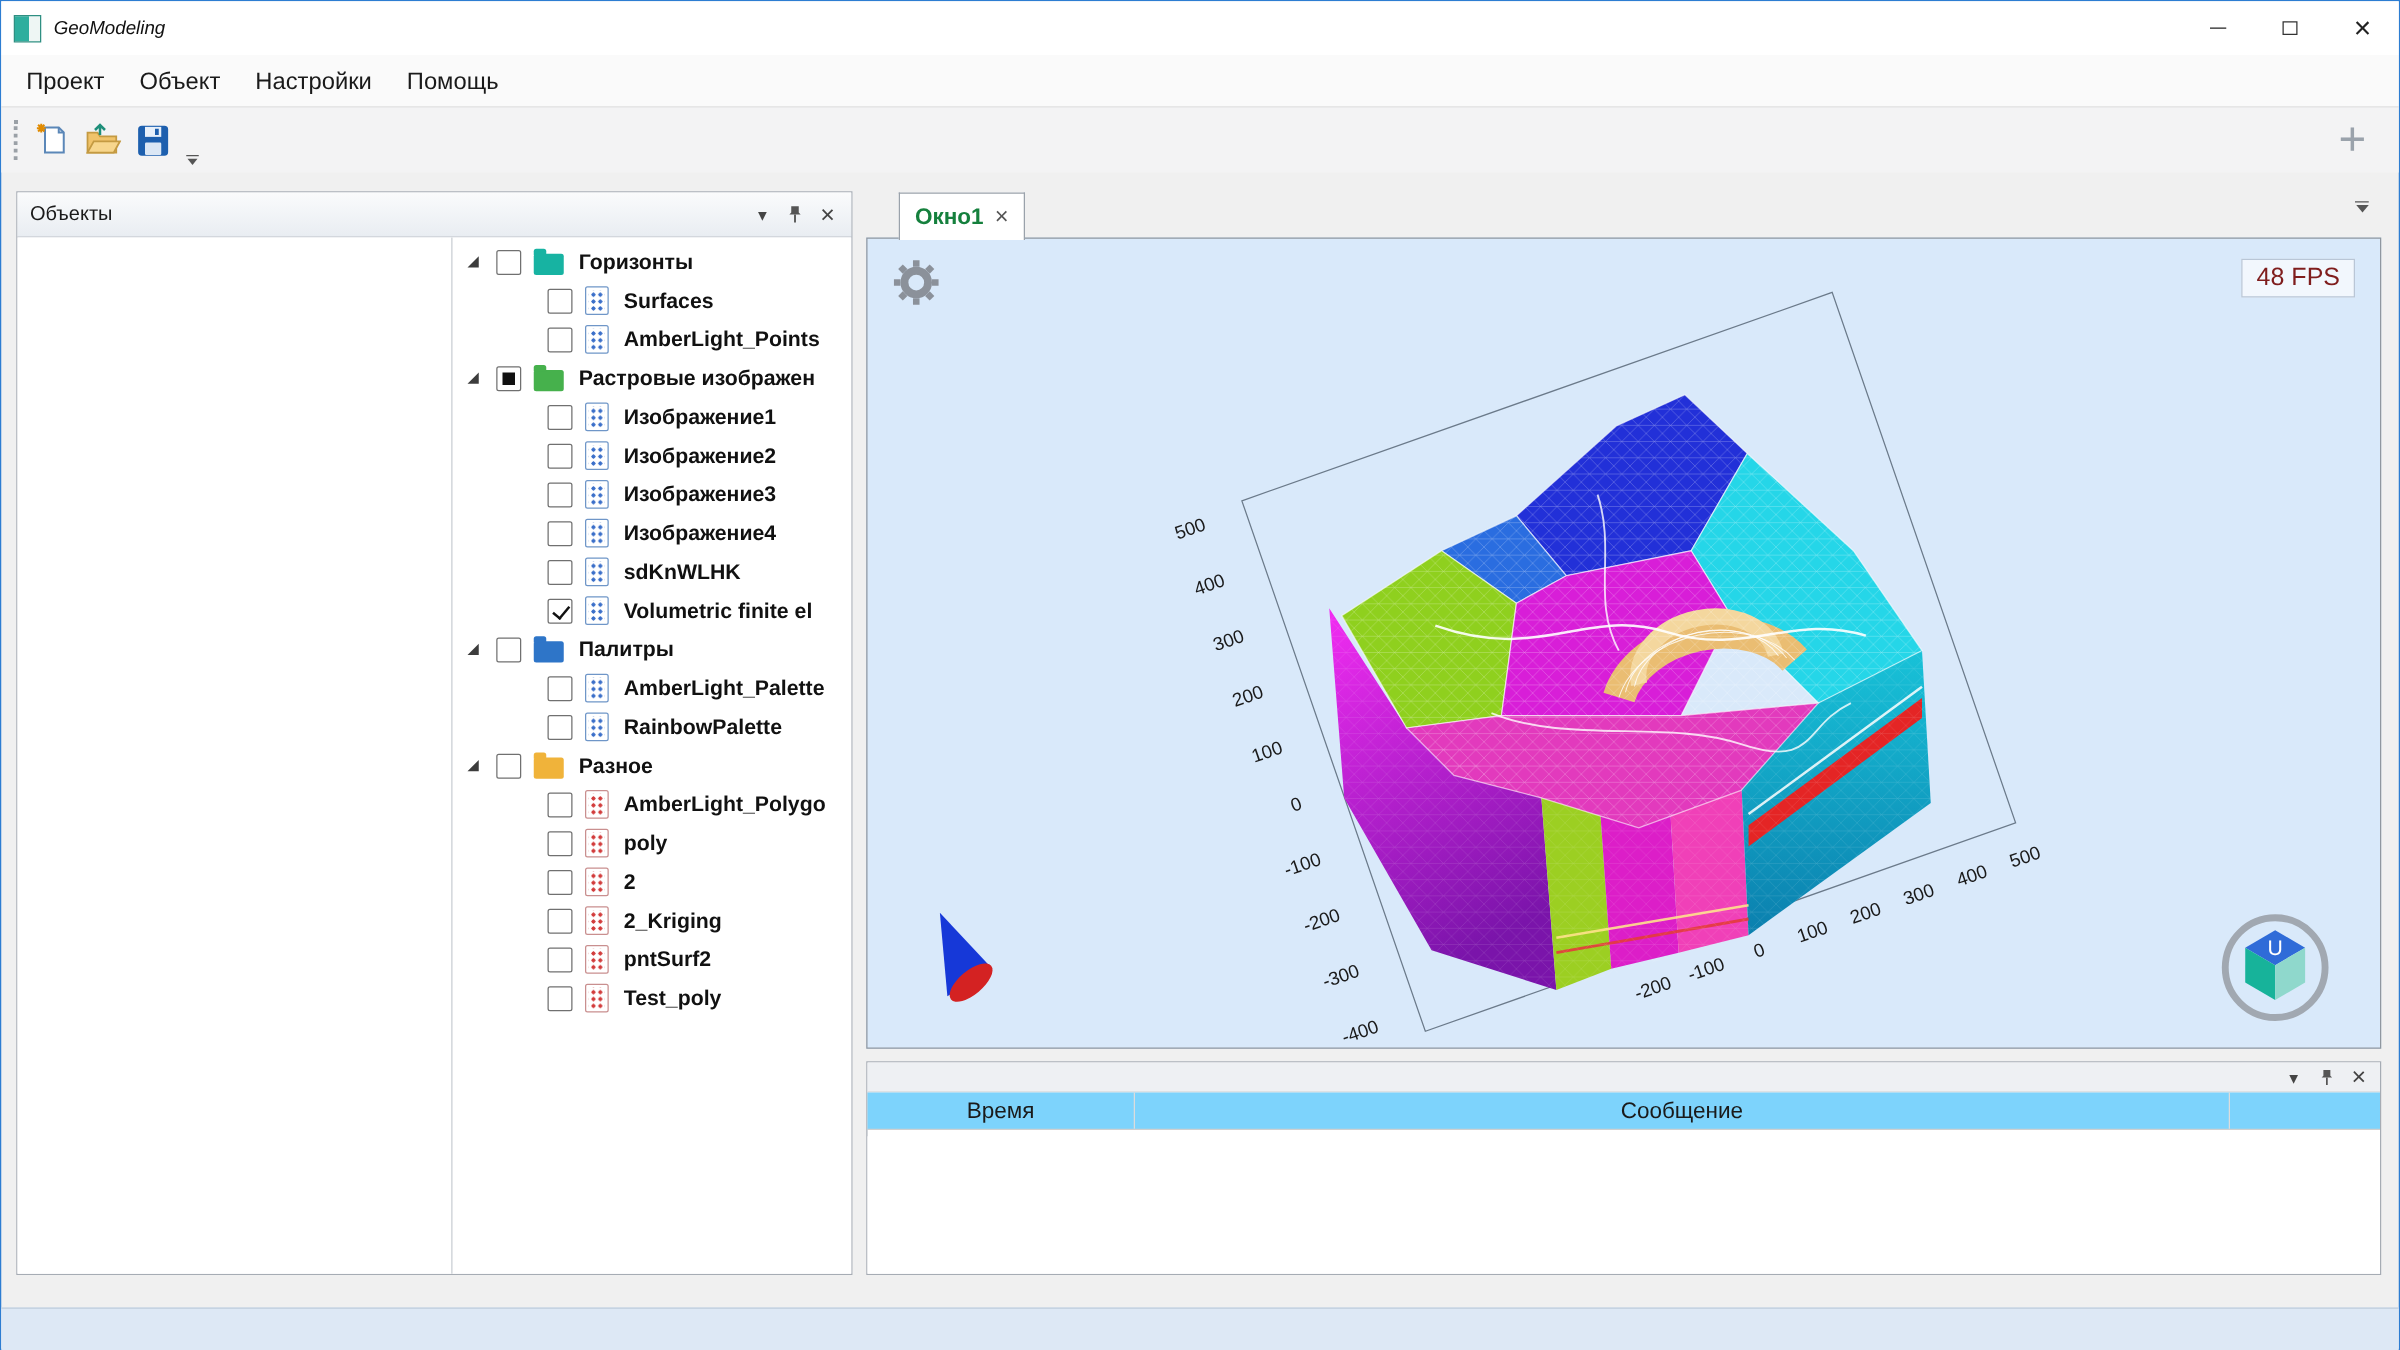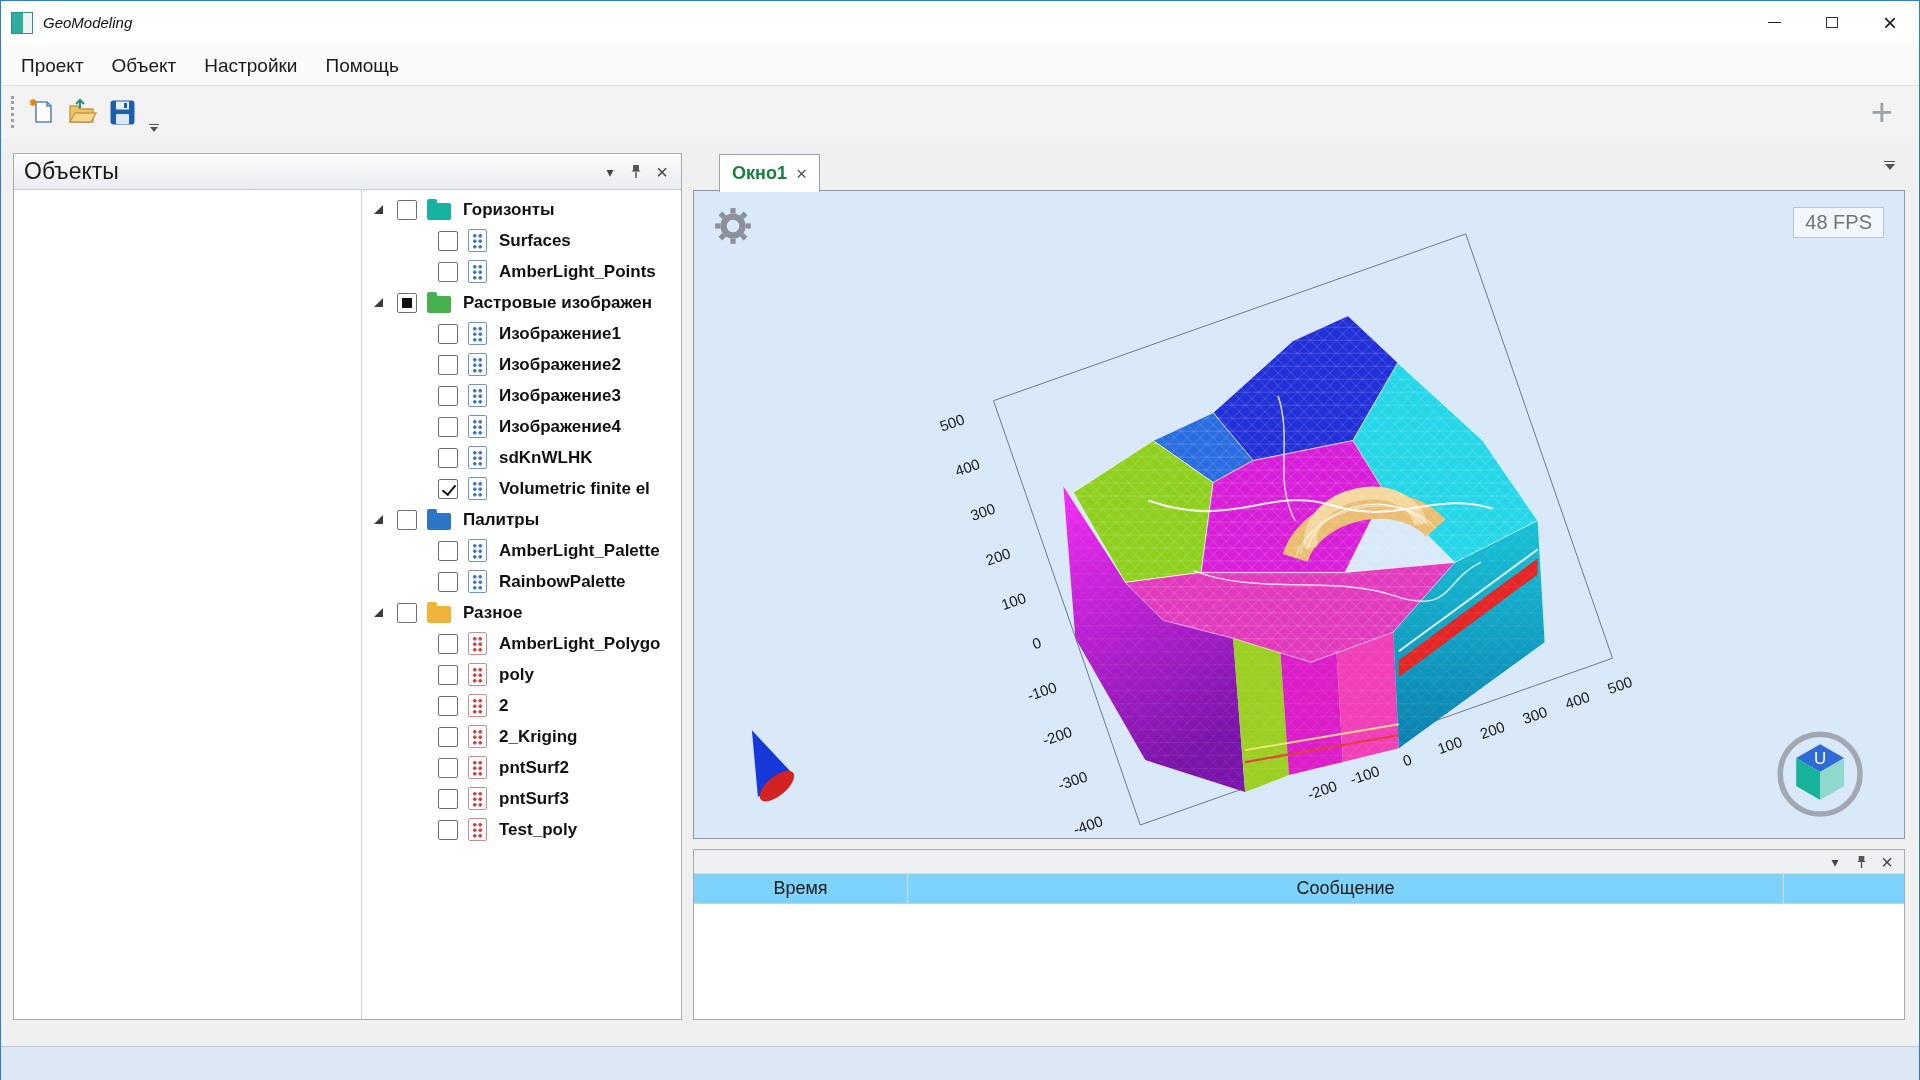--- a/index.html
+++ b/index.html
@@ -36,21 +36,21 @@
   .tb-overflow { align-self:flex-end; margin:0 0 6px 4px; display:flex; flex-direction:column; align-items:center; }
   .tb-overflow .bar { width:10px; border-top:1.6px solid #555; margin-bottom:2px; }
   .tb-overflow .tri { width:0; height:0; border-left:4.5px solid transparent; border-right:4.5px solid transparent;
                       border-top:5px solid #555; }
   .tb-plus { margin-left:auto; margin-right:26px; font-size:38px; font-weight:300; color:#9aa2ab; line-height:1; }
 
   
   .panel { position:absolute; border:1px solid #a6acb4; background:#fff; }
   .panel-header { height:36px; background:linear-gradient(#fafbfc,#e9edf2); border-bottom:1px solid #c6ccd2;
                   display:flex; align-items:center; padding:0 6px 0 10px; }
-  .panel-title { font-size:23px; color:#1a1a1a; flex:1; }
+  .panel-title { font-size:16px; color:#1a1a1a; flex:1; }
   .hdr-ico { width:26px; height:24px; display:flex; align-items:center; justify-content:center; color:#444; }
   .caret-glyph { font-size:14px; color:#444; }
   .x-glyph { font-size:20px; color:#444; line-height:1; }
 
   
   #objects-panel { left:12px; top:152px; width:669px; height:867px; }
   .objects-body { position:absolute; top:36px; left:0; right:0; bottom:0; background:#fff; }
   .splitter { position:absolute; left:347px; top:0; bottom:0; width:1px; background:#c9ced4; }
   .tree { position:absolute; left:348px; top:4px; right:0; bottom:0; overflow:hidden; }
   .tree-row { display:flex; align-items:center; height:31px; }
@@ -84,21 +84,21 @@
   .dock-ico { position:absolute; right:10px; top:8px; display:flex; flex-direction:column; align-items:center; }
   .dock-ico .bar { width:11px; border-top:1.8px solid #555; margin-bottom:2px; }
   .dock-ico .tri { width:0; height:0; border-left:5px solid transparent; border-right:5px solid transparent;
                    border-top:6px solid #555; }
 
   #viewport { position:absolute; left:692px; top:189px; width:1212px; height:649px;
               border:1px solid #8f97a0; background:#d9e9fa; }
   #scene-svg { position:absolute; inset:0; width:100%; height:100%; }
   .gear-btn { position:absolute; left:18px; top:14px; width:42px; height:42px; }
   .fps-badge { position:absolute; right:20px; top:16px; padding:3px 11px; background:#f2f7fd;
-               border:1px solid #b9c6d6; font-size:20px; color:#737373; }
+               border:1px solid #b9c6d6; font-size:20px; color:#7f1d1d; }
   .axis { font-size:15px; fill:#1a1a1a; font-family:"Liberation Sans",sans-serif; }
 
   
   #log-panel { left:692px; top:848px; width:1212px; height:171px; }
   .log-toolstrip { height:24px; background:#eef0f3; display:flex; align-items:center; justify-content:flex-end;
                    padding-right:4px; border-bottom:1px solid #d7dbe0; }
   .log-toolstrip .hdr-ico { height:22px; }
   .log-header { height:30px; display:flex; border-bottom:1px solid #cfcfcf; background:#7dd3fc; }
   .log-col { display:flex; align-items:center; justify-content:center; font-size:18px; color:#1a1a1a;
              border-right:1px solid #dcdcdc; }
@@ -280,25 +280,20 @@
           </div>
           <div class="tree-row child">
             <span class="cb none"></span>
             <span class="doc points-red"></span>
             <span class="lbl">2_Kriging</span>
           </div>
           <div class="tree-row child">
             <span class="cb none"></span>
             <span class="doc points-red"></span>
             <span class="lbl">pntSurf2</span>
-          </div>
-          <div class="tree-row child">
-            <span class="cb none"></span>
-            <span class="doc points-red"></span>
-            <span class="lbl">pntSurf3</span>
           </div>
           <div class="tree-row child">
             <span class="cb none"></span>
             <span class="doc points-red"></span>
             <span class="lbl">Test_poly</span>
           </div>
         </div>
     </div>
   </div>
 

